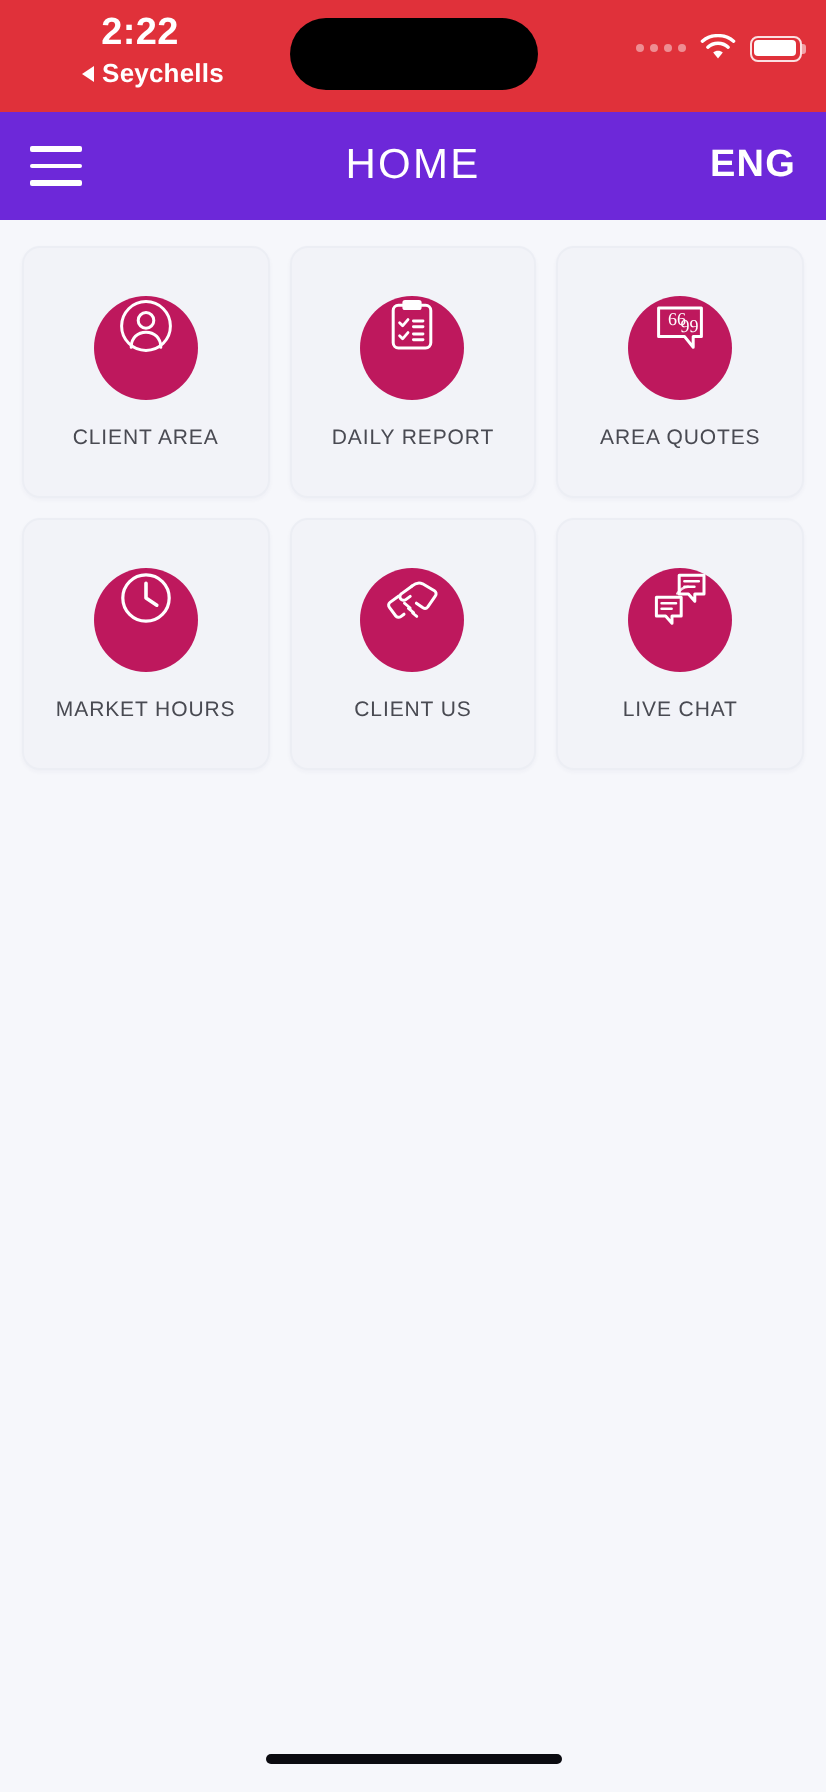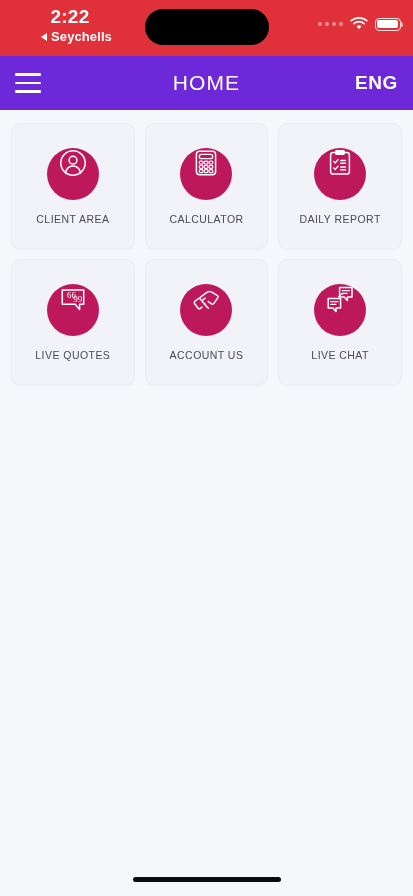--- a/index.html
+++ b/index.html
@@ -303,40 +303,20 @@
               <circle cx="15" cy="15" r="12.2" fill="none" stroke="#fff" stroke-width="1.5"></circle>
               <circle cx="15" cy="12.2" r="3.9" fill="none" stroke="#fff" stroke-width="1.5"></circle>
               <path d="M7.6 25.6 C7.6 20.9 10.9 18.1 15 18.1 C19.1 18.1 22.4 20.9 22.4 25.6" fill="none" stroke="#fff" stroke-width="1.5" stroke-linecap="round"></path>
             </svg>
           </div>
           <div class="tile-label">CLIENT AREA</div>
         </div>
       </div>
 
 
-      <div class="tile">
-        <div class="tile-inner">
-          <div class="tile-icon">
-            <svg width="30" height="30" viewBox="0 0 30 30">
-              <rect x="5.4" y="3.2" width="19.2" height="23.6" rx="3.2" fill="none" stroke="#fff" stroke-width="1.5"></rect>
-              <rect x="8.3" y="6.3" width="13.4" height="4.4" rx="2.2" fill="none" stroke="#fff" stroke-width="1.3"></rect>
-              <rect x="8.3" y="13.1" width="3.7" height="2.9" rx="1" fill="none" stroke="#fff" stroke-width="1.2"></rect>
-              <rect x="13.2" y="13.1" width="3.7" height="2.9" rx="1" fill="none" stroke="#fff" stroke-width="1.2"></rect>
-              <rect x="18.1" y="13.1" width="3.7" height="2.9" rx="1" fill="none" stroke="#fff" stroke-width="1.2"></rect>
-              <rect x="8.3" y="17.4" width="3.7" height="2.9" rx="1" fill="none" stroke="#fff" stroke-width="1.2"></rect>
-              <rect x="13.2" y="17.4" width="3.7" height="2.9" rx="1" fill="none" stroke="#fff" stroke-width="1.2"></rect>
-              <rect x="18.1" y="17.4" width="3.7" height="2.9" rx="1" fill="none" stroke="#fff" stroke-width="1.2"></rect>
-              <rect x="8.3" y="21.7" width="3.7" height="2.9" rx="1" fill="none" stroke="#fff" stroke-width="1.2"></rect>
-              <rect x="13.2" y="21.7" width="3.7" height="2.9" rx="1" fill="none" stroke="#fff" stroke-width="1.2"></rect>
-              <rect x="18.1" y="21.7" width="3.7" height="2.9" rx="1" fill="none" stroke="#fff" stroke-width="1.2"></rect>
-            </svg>
-          </div>
-          <div class="tile-label">CALCULATOR</div>
-        </div>
-      </div>
 
       <div class="tile">
         <div class="tile-inner">
           <div class="tile-icon">
             <svg width="30" height="30" viewBox="0 0 30 30">
               <rect x="5.6" y="4.6" width="18.8" height="21.4" rx="2.6" fill="none" stroke="#fff" stroke-width="1.5"></rect>
               <rect x="10.2" y="2.0" width="9.6" height="5.0" rx="1.3" fill="#fff"></rect>
               <path d="M8.8 13.4 L10.3 14.9 L13.0 11.8" fill="none" stroke="#fff" stroke-width="1.4" stroke-linecap="round" stroke-linejoin="round"></path>
               <path d="M8.8 19.9 L10.3 21.4 L13.0 18.3" fill="none" stroke="#fff" stroke-width="1.4" stroke-linecap="round" stroke-linejoin="round"></path>
               <rect x="15.0" y="11.7" width="6.2" height="1.5" rx="0.7" fill="#fff"></rect>
@@ -351,38 +331,49 @@
 
       <div class="tile">
         <div class="tile-inner">
           <div class="tile-icon">
             <svg width="30" height="30" viewBox="0 0 30 30">
               <path d="M4.3 6.0 L25.7 6.0 L25.7 20.2 L21.6 20.2 L21.6 25.6 L17.2 20.2 L4.3 20.2 Z" fill="none" stroke="#fff" stroke-width="1.5" stroke-linejoin="round"></path>
               <text x="9.0" y="14.4" font-family="Liberation Serif, serif" font-size="9" fill="#fff">66</text>
               <text x="15.2" y="18.0" font-family="Liberation Serif, serif" font-size="9" fill="#fff">99</text>
             </svg>
           </div>
-          <div class="tile-label">LIVE QUOTES</div>
-        </div>
-      </div>
-
+          <div class="tile-label">AREA QUOTES</div>
+        </div>
+      </div>
+
+      <div class="tile">
+        <div class="tile-inner">
+          <div class="tile-icon">
+            <svg width="30" height="30" viewBox="0 0 30 30">
+              <circle cx="15" cy="15" r="11.6" fill="none" stroke="#fff" stroke-width="1.6"></circle>
+              <path d="M15 7.6 L15 15 L20.4 18.6" fill="none" stroke="#fff" stroke-width="1.8" stroke-linecap="round" stroke-linejoin="round"></path>
+            </svg>
+          </div>
+          <div class="tile-label">MARKET HOURS</div>
+        </div>
+      </div>
 
       <div class="tile">
         <div class="tile-inner">
           <div class="tile-icon">
             <svg width="30" height="30" viewBox="0 0 30 30">
               <path d="M14.9 9.1 C16.6 7.6 18.4 7.0 20.3 7.9 L26.2 11.4 C27.1 12.0 27.3 13.1 26.7 13.9 L22.9 19.4 C22.3 20.2 21.3 20.4 20.5 19.9 L17.2 17.6" fill="none" stroke="#fff" stroke-width="1.5" stroke-linecap="round" stroke-linejoin="round"></path>
               <path d="M14.9 9.1 L9.8 12.8 C8.9 13.4 8.7 14.6 9.3 15.4 C9.9 16.2 11.1 16.4 11.9 15.8 L14.1 14.2" fill="none" stroke="#fff" stroke-width="1.5" stroke-linecap="round" stroke-linejoin="round"></path>
               <path d="M8.4 14.0 L4.0 17.2 C3.2 17.8 3.1 18.9 3.7 19.7 L6.9 24.0 C7.5 24.8 8.6 24.9 9.4 24.3 L11.0 23.1" fill="none" stroke="#fff" stroke-width="1.5" stroke-linecap="round" stroke-linejoin="round"></path>
               <path d="M11.2 17.6 L14.1 20.0" fill="none" stroke="#fff" stroke-width="1.4" stroke-linecap="round"></path>
               <path d="M13.2 20.2 L15.8 22.3" fill="none" stroke="#fff" stroke-width="1.4" stroke-linecap="round"></path>
               <path d="M15.3 22.5 L17.4 24.2" fill="none" stroke="#fff" stroke-width="1.4" stroke-linecap="round"></path>
             </svg>
           </div>
-          <div class="tile-label">ACCOUNT US</div>
+          <div class="tile-label">CLIENT US</div>
         </div>
       </div>
 
       <div class="tile">
         <div class="tile-inner">
           <div class="tile-icon">
             <svg width="30" height="30" viewBox="0 0 30 30">
               <path d="M14.6 3.6 L27.0 3.6 L27.0 13.0 L22.4 13.0 L22.4 16.6 L19.2 13.0 L14.6 13.0 Z" fill="none" stroke="#fff" stroke-width="1.5" stroke-linejoin="round"></path>
               <path d="M17.2 6.6 L24.4 6.6 M17.2 9.4 L22.2 9.4" stroke="#fff" stroke-width="1.3" stroke-linecap="round"></path>
               <path d="M3.2 14.6 L15.6 14.6 L15.6 24.0 L11.0 24.0 L11.0 27.6 L7.8 24.0 L3.2 24.0 Z" fill="none" stroke="#fff" stroke-width="1.5" stroke-linejoin="round"></path>

